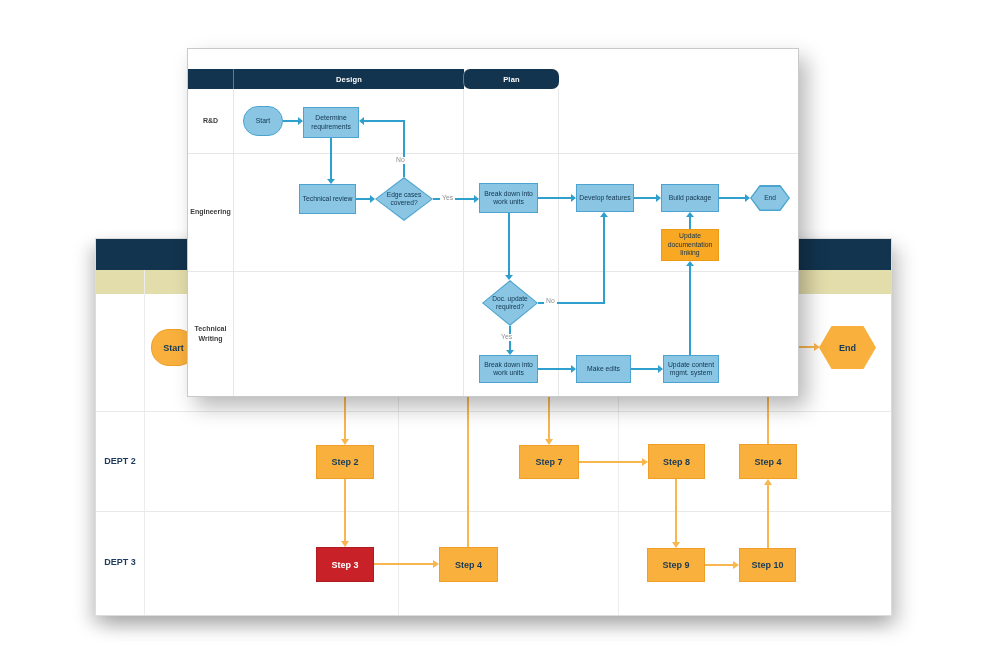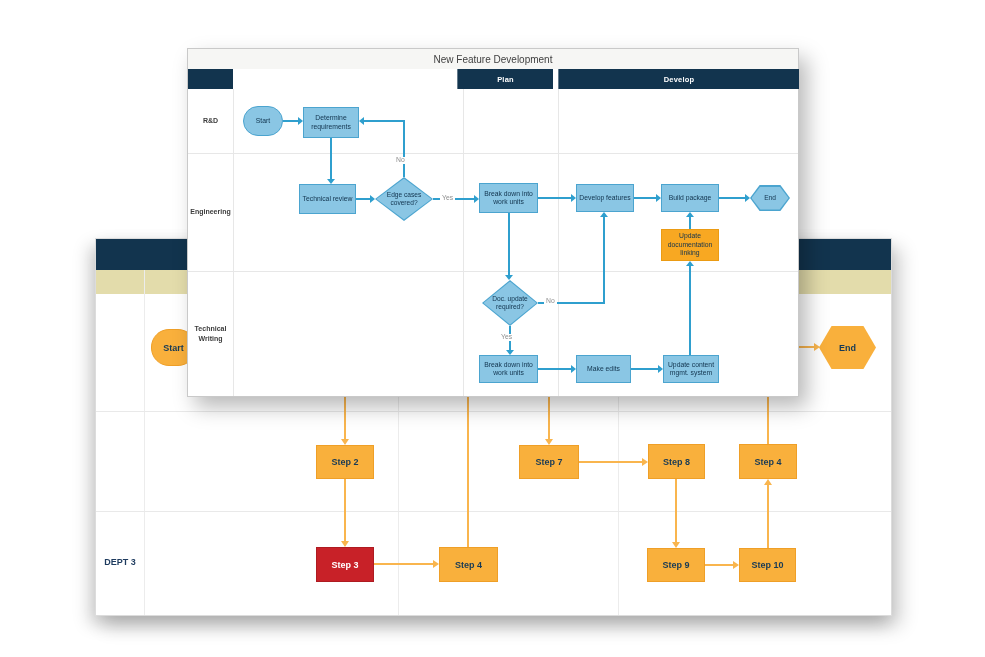--- a/index.html
+++ b/index.html
@@ -66,20 +66,23 @@
   <div id="back-panel" class="panel">
     <div class="abs b-navy"></div>
     <div class="abs b-tan"></div>
 
     <div class="abs gridv2" style="left:48px;top:31px;height:345px;"></div>
     <div class="abs gridv2" style="left:302px;top:55px;height:321px;"></div>
     <div class="abs gridv2" style="left:522px;top:55px;height:321px;"></div>
     <div class="abs gridh2" style="left:0;top:172px;width:795px;"></div>
     <div class="abs gridh2" style="left:0;top:272px;width:795px;"></div>
 
+    <div class="abs dept" style="left:0;top:172px;width:48px;height:100px;">
+        <span>DEPT 2</span>
+      </div>
     <div class="abs dept" style="left:0;top:272px;width:48px;height:102px;">
         <span>DEPT 3</span>
       </div>
 
     <div class="abs co" style="left:248px;top:157px;width:2px;height:44px;"></div>
     <div class="abs ar ar-d o" style="left:245px;top:200px;"></div>
     <div class="abs co" style="left:248px;top:240px;width:2px;height:62px;"></div>
     <div class="abs ar ar-d o" style="left:245px;top:302px;"></div>
     <div class="abs co" style="left:278px;top:324px;width:59px;height:2px;"></div>
     <div class="abs ar ar-r o" style="left:337px;top:321px;"></div>
@@ -125,30 +128,27 @@
       </div>
     <div class="abs step" style="left:551px;top:309px;width:58px;height:34px;">
         <span>Step 9</span>
       </div>
     <div class="abs step" style="left:643px;top:309px;width:57px;height:34px;">
         <span>Step 10</span>
       </div>
   </div>
 
   <div id="front-panel" class="panel">
-    <div class="abs f-title">
-        <span>New Feature Development</span>
-      </div>
 
     <div class="abs f-head" style="left:0;top:20px;width:45px;"></div>
-    <div class="abs f-head sep" style="left:269px;top:20px;width:95px;">
+    <div class="abs f-head sep" style="left:45px;top:20px;width:230px;">
+        <span>Design</span>
+      </div>
+    <div class="abs f-head sep" style="left:275px;top:20px;width:95px;border-radius:7px;">
         <span>Plan</span>
-      </div>
-    <div class="abs f-head sep" style="left:370px;top:20px;width:240px;">
-        <span>Develop</span>
       </div>
 
     <div class="abs gridv" style="left:45px;top:40px;height:307px;"></div>
     <div class="abs gridv" style="left:275px;top:40px;height:307px;"></div>
     <div class="abs gridv" style="left:370px;top:40px;height:307px;"></div>
     <div class="abs gridh" style="left:0;top:104px;width:610px;"></div>
     <div class="abs gridh" style="left:0;top:222px;width:610px;"></div>
 
     <div class="abs lane-lbl" style="left:0;top:40px;width:45px;height:64px;">
         <span>R&amp;D</span>

